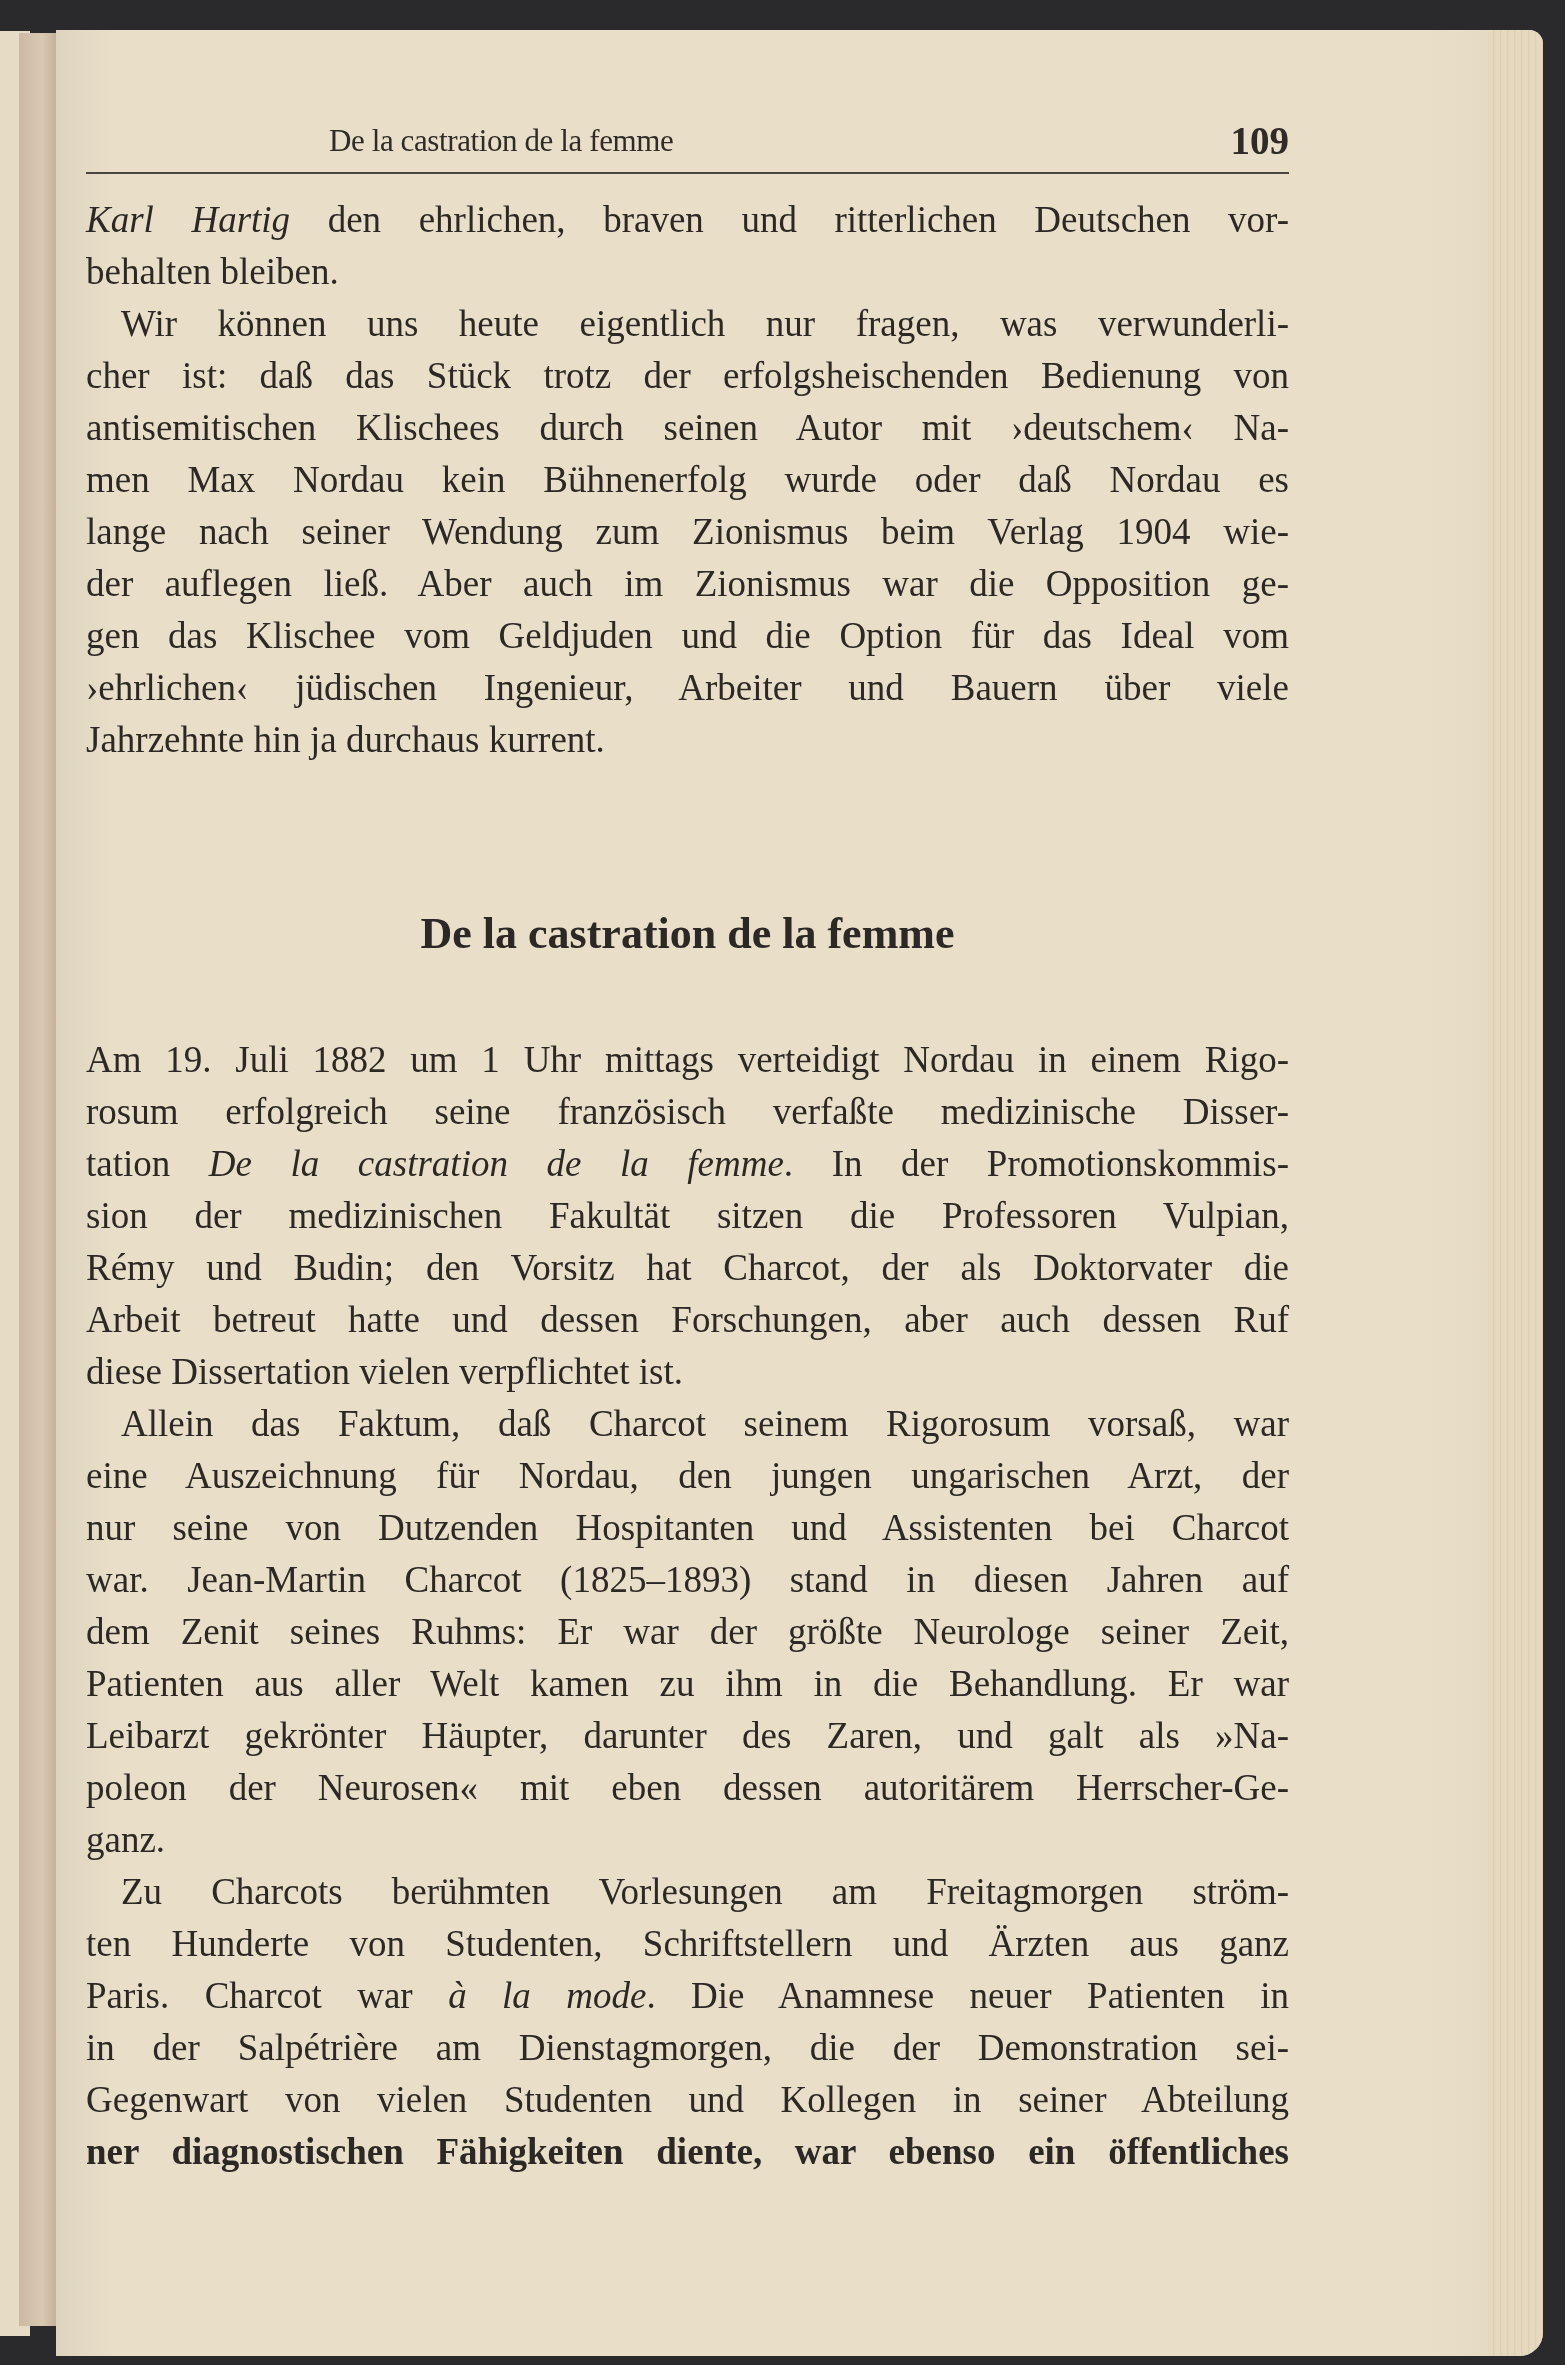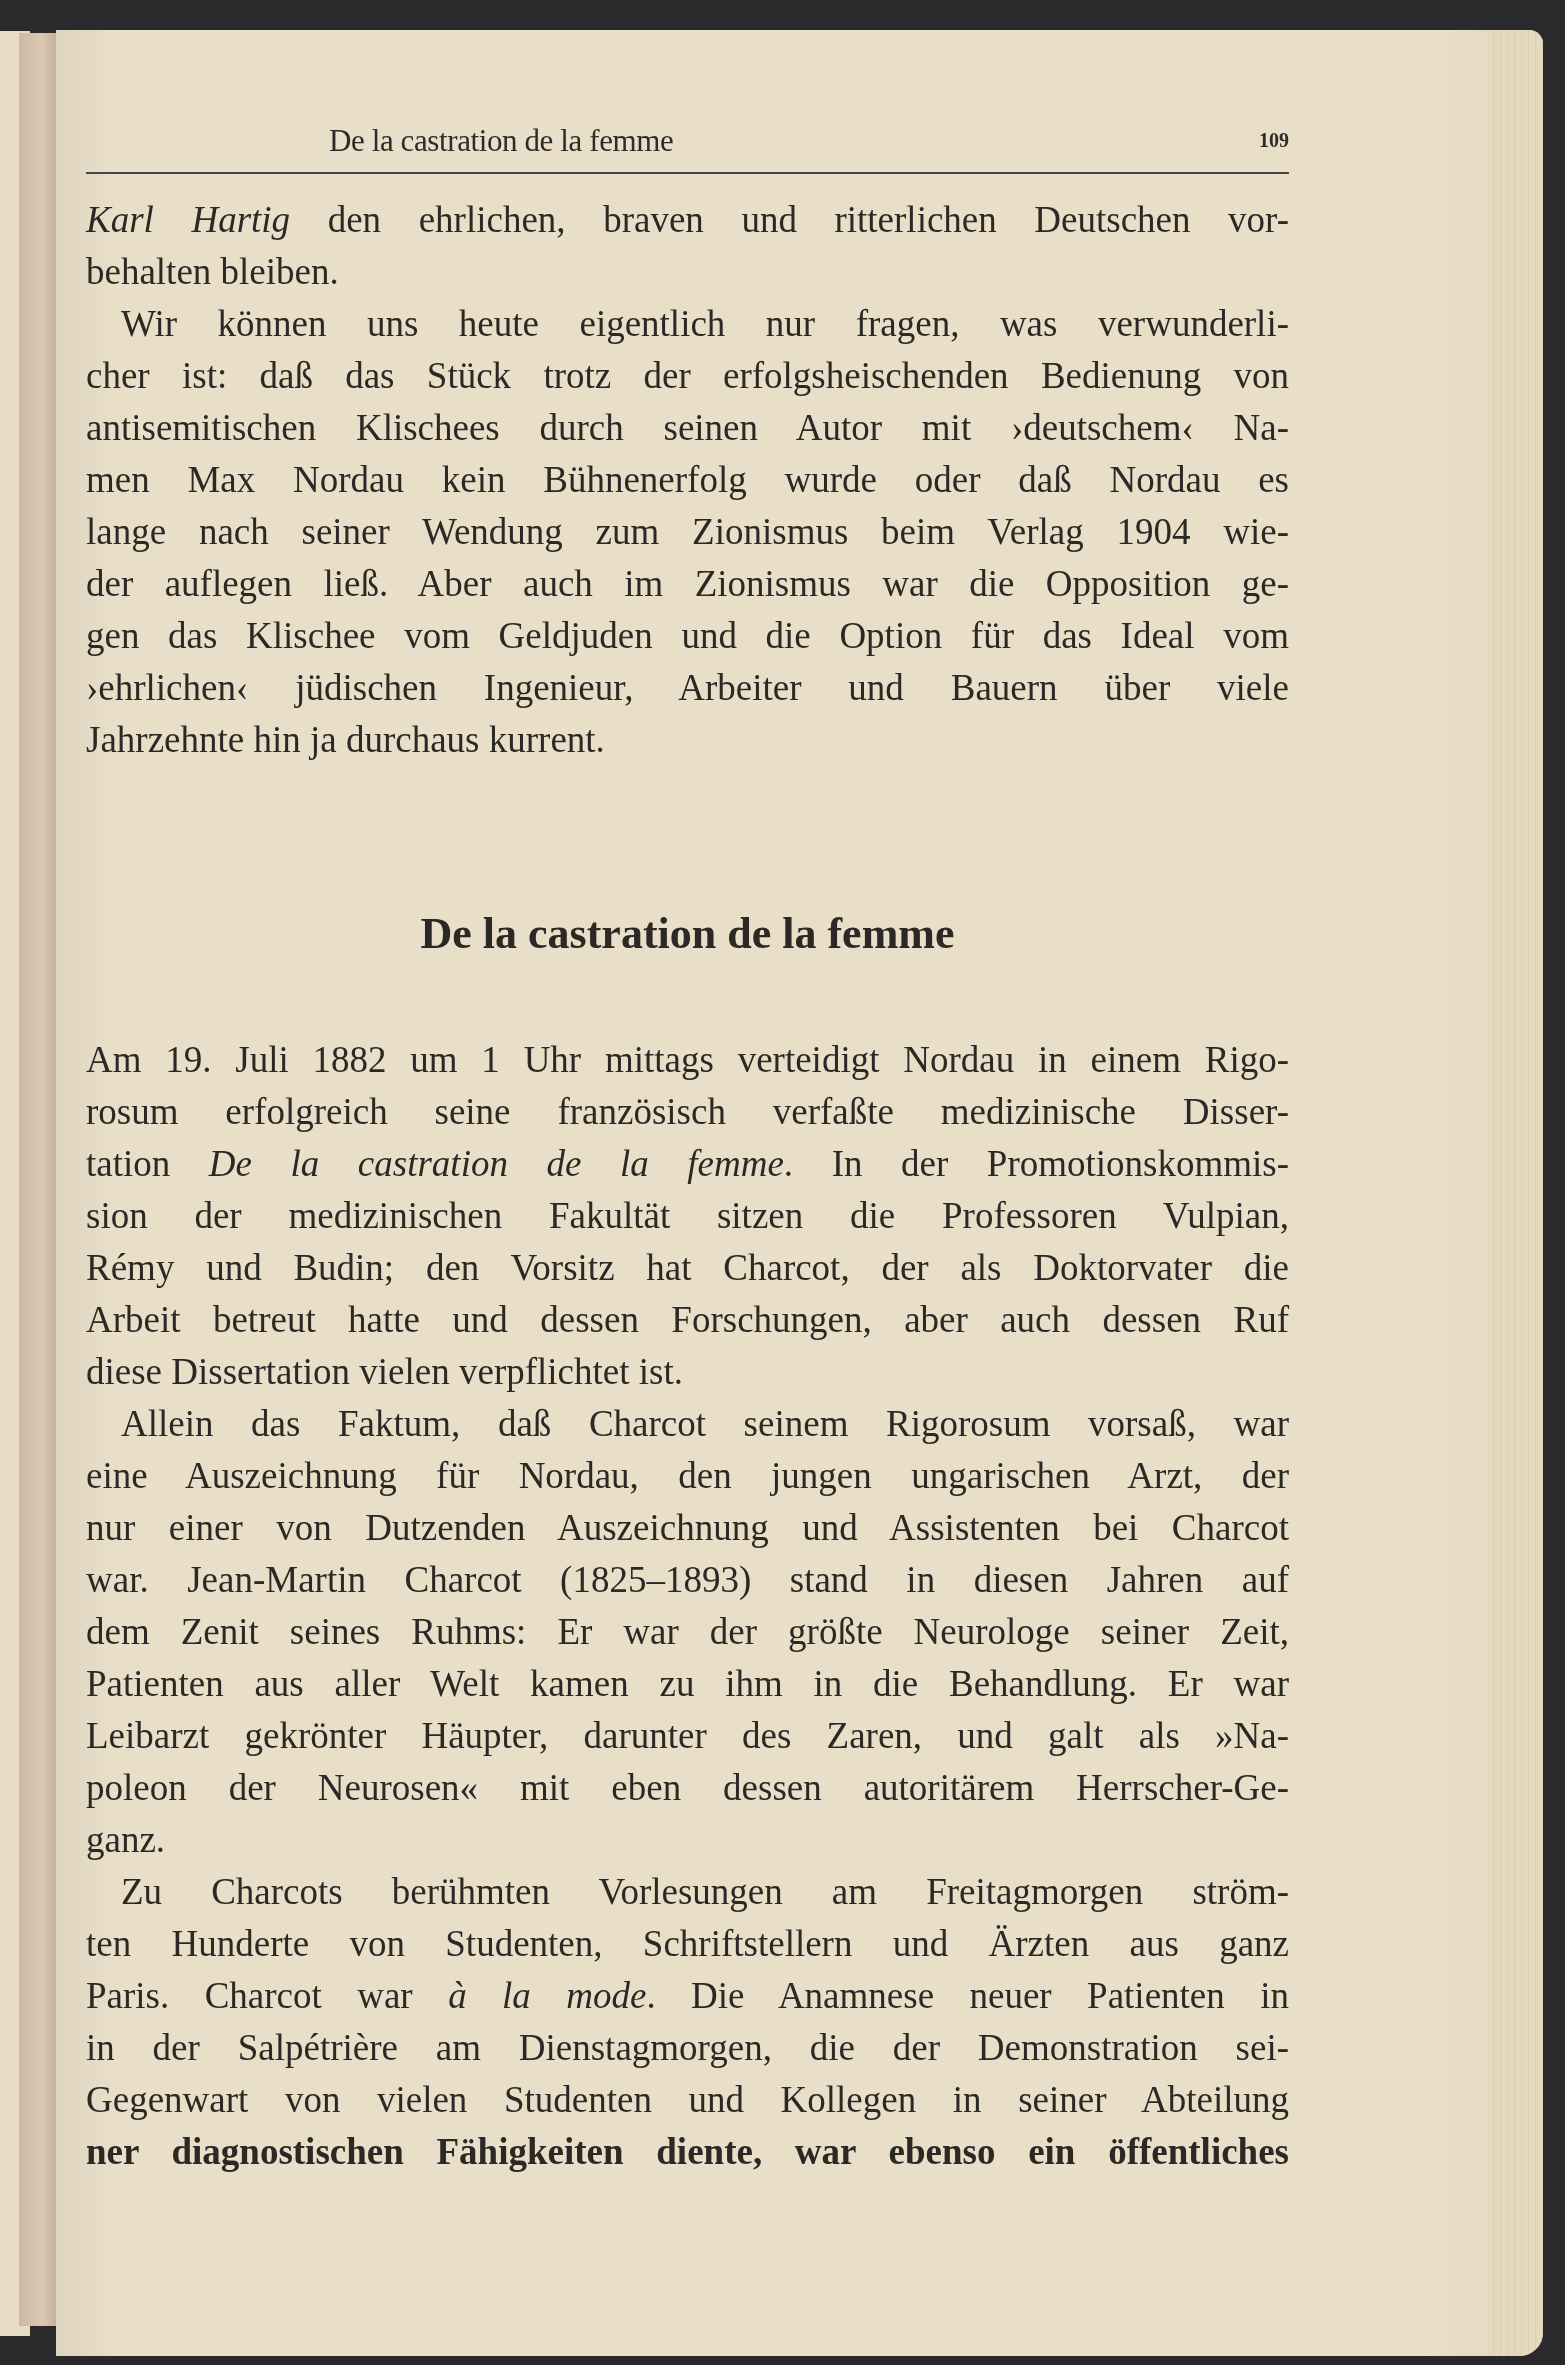--- a/index.html
+++ b/index.html
@@ -31,21 +31,21 @@
   }
   .running-head {
     position: absolute; left: 86px; top: 117px; width: 1203px; height: 55px;
     border-bottom: 2.3px solid #4a4540;
   }
   .running-title {
     position: absolute; left: 243px; top: 0; font-size: 31px; color: #2f2b28;
     letter-spacing: -0.4px; line-height: 47px;
   }
   .page-number {
-    position: absolute; right: 0; top: 0; font-size: 20px; color: #2f2b28; font-weight: bold;
+    position: absolute; right: 0; top: 0; font-size: 39px; color: #2f2b28; font-weight: bold;
     line-height: 47px;
   }
   .text-block {
     position: absolute; left: 86px; top: 194px; width: 1203px;
     color: #2c2825; font-size: 37px; line-height: 52px;
     text-align: justify; hyphens: manual;
   }
   .text-block p { margin: 0; }
   .indent { text-indent: 35px; }
   .line { display: block; text-align: justify; text-align-last: justify; white-space: nowrap; }
@@ -98,21 +98,21 @@
     <span class="line" style="white-space: normal;">rosum erfolgreich seine französisch verfaßte medizinische Disser-</span>
     <span class="line" style="white-space: normal;"><span>tation </span><em>De la castration de la femme</em><span>. In der Promotionskommis-</span></span>
     <span class="line" style="white-space: normal;">sion der medizinischen Fakultät sitzen die Professoren Vulpian,</span>
     <span class="line" style="white-space: normal;">Rémy und Budin; den Vorsitz hat Charcot, der als Doktorvater die</span>
     <span class="line" style="white-space: normal;">Arbeit betreut hatte und dessen Forschungen, aber auch dessen Ruf</span>
     <span class="line last">diese Dissertation vielen verpflichtet ist.</span>
   </p>
   <p>
     <span class="line" style="padding-left: 35px; white-space: normal;">Allein das Faktum, daß Charcot seinem Rigorosum vorsaß, war</span>
     <span class="line" style="white-space: normal;">eine Auszeichnung für Nordau, den jungen ungarischen Arzt, der</span>
-    <span class="line" style="white-space: normal;">nur einer von Dutzenden Auszeichnung und Assistenten bei Charcot</span>
+    <span class="line" style="white-space: normal;">nur seine von Dutzenden Hospitanten und Assistenten bei Charcot</span>
     <span class="line" style="white-space: normal;">war. Jean-Martin Charcot (1825–1893) stand in diesen Jahren auf</span>
     <span class="line" style="white-space: normal;">dem Zenit seines Ruhms: Er war der größte Neurologe seiner Zeit,</span>
     <span class="line" style="white-space: normal;">Patienten aus aller Welt kamen zu ihm in die Behandlung. Er war</span>
     <span class="line" style="white-space: normal;">Leibarzt gekrönter Häupter, darunter des Zaren, und galt als »Na-</span>
     <span class="line" style="white-space: normal;">poleon der Neurosen« mit eben dessen autoritärem Herrscher-Ge-</span>
     <span class="line last">ganz.</span>
   </p>
   <p>
     <span class="line" style="padding-left: 35px; white-space: normal;">Zu Charcots berühmten Vorlesungen am Freitagmorgen ström-</span>
     <span class="line" style="white-space: normal;">ten Hunderte von Studenten, Schriftstellern und Ärzten aus ganz</span>

